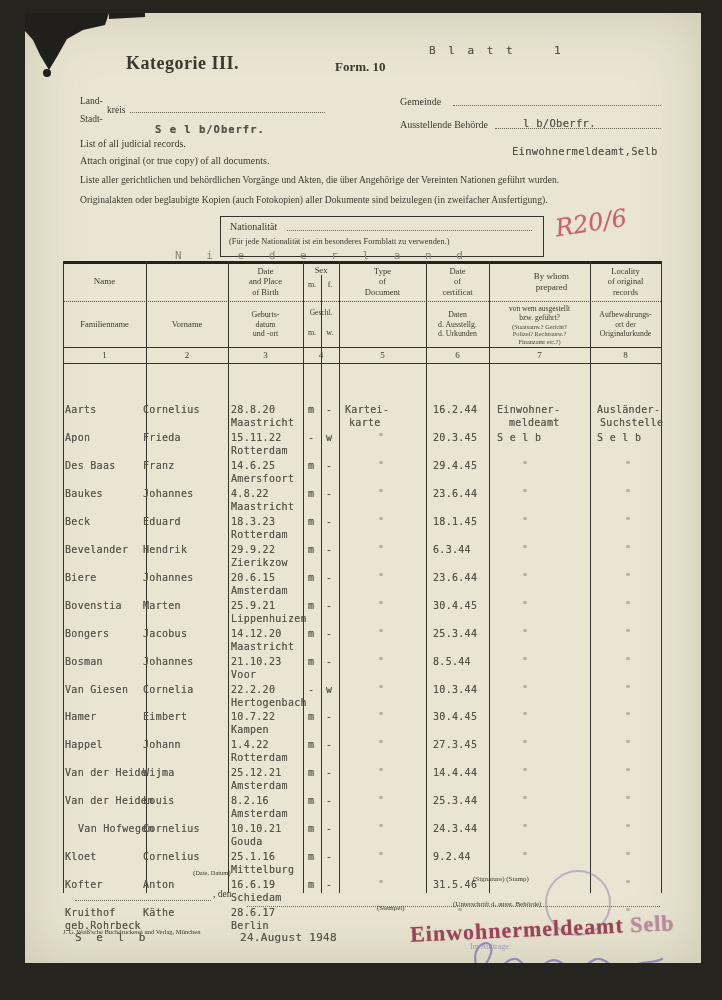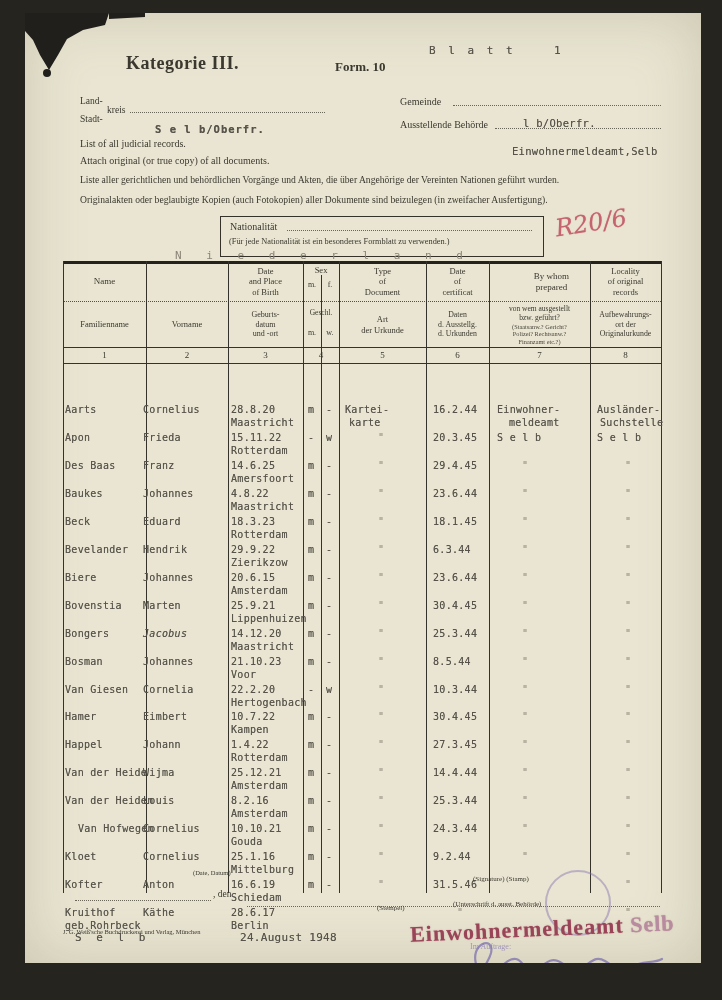--- a/index.html
+++ b/index.html
@@ -108,22 +108,20 @@
 records</div>
 
   <div class="abs pr hcell" style="left:121px;top:290px;width:82px;height:43px;font-size:8.5px;">Vorname</div>
   <div class="abs pr hcell" style="left:38px;top:290px;width:83px;height:43px;font-size:8.5px;">Familienname</div>
   <div class="abs pr hcell" style="left:203px;top:290px;width:75px;height:43px;font-size:8px;">Geburts-
 datum
 und -ort</div>
   <div class="abs pr hcell" style="left:278px;top:292px;width:36px;height:14px;font-size:7.5px;">Geschl.</div>
   <div class="abs pr hcell" style="left:278px;top:314px;width:18px;height:12px;font-size:8px;">m.</div>
   <div class="abs pr hcell" style="left:296px;top:314px;width:18px;height:12px;font-size:8px;">w.</div>
-  <div class="abs pr hcell" style="left:314px;top:290px;width:87px;height:43px;font-size:8.5px;">Art
-der Urkunde</div>
   <div class="abs pr hcell" style="left:401px;top:290px;width:63px;height:43px;font-size:7.8px;">Daten
 d. Ausstellg.
 d. Urkunden</div>
   <div class="abs pr hcell" style="left:464px;top:291px;width:101px;height:18px;font-size:7.5px;">von wem ausgestellt
 bzw. geführt?</div>
   <div class="abs pr hcell small-pr" style="left:464px;top:309px;width:101px;height:24px;font-size:6.3px;">(Staatsanw.? Gericht?
 Polizei? Rechtsanw.?
 Finanzamt etc.?)</div>
   <div class="abs pr hcell" style="left:565px;top:290px;width:71px;height:43px;font-size:7.8px;">Aufbewahrungs-
 ort der
@@ -216,21 +214,21 @@
       <span class="ty abs" style="left: 118px; top: 587px;">Marten</span>
       <span class="ty abs" style="left: 206px; top: 587px;">25.9.21</span>
       <span class="ty abs" style="left: 206px; top: 600px;">Lippenhuizen</span>
       <span class="ty abs" style="left: 283px; top: 587px;">m</span>
       <span class="ty abs" style="left: 301px; top: 587px;">-</span>
       <span class="ty abs faint" style="left: 353px; top: 587px;">"</span>
       <span class="ty abs" style="left: 408px; top: 587px;">30.4.45</span>
       <span class="ty abs faint" style="left: 497px; top: 587px;">"</span>
       <span class="ty abs faint" style="left: 600px; top: 587px;">"</span>
       <span class="ty abs" style="left: 40px; top: 615px;">Bongers</span>
-      <span class="ty abs" style="left: 118px; top: 615px; font-style: italic;">Jacobus</span>
+      <span class="ty abs" style="left: 118px; top: 615px;">Jacobus</span>
       <span class="ty abs" style="left: 206px; top: 615px;">14.12.20</span>
       <span class="ty abs" style="left: 206px; top: 628px;">Maastricht</span>
       <span class="ty abs" style="left: 283px; top: 615px;">m</span>
       <span class="ty abs" style="left: 301px; top: 615px;">-</span>
       <span class="ty abs faint" style="left: 353px; top: 615px;">"</span>
       <span class="ty abs" style="left: 408px; top: 615px;">25.3.44</span>
       <span class="ty abs faint" style="left: 497px; top: 615px;">"</span>
       <span class="ty abs faint" style="left: 600px; top: 615px;">"</span>
       <span class="ty abs" style="left: 40px; top: 643px;">Bosman</span>
       <span class="ty abs" style="left: 118px; top: 643px;">Johannes</span>

